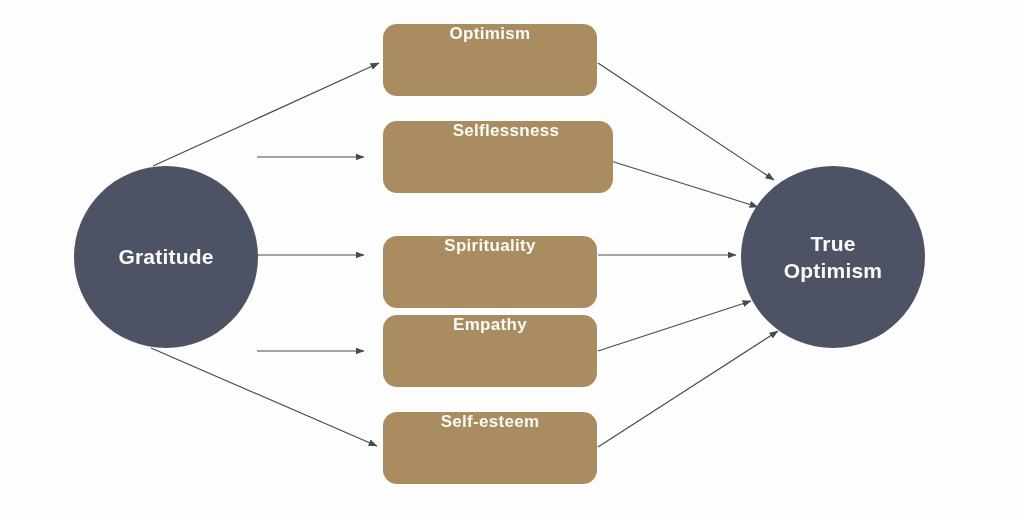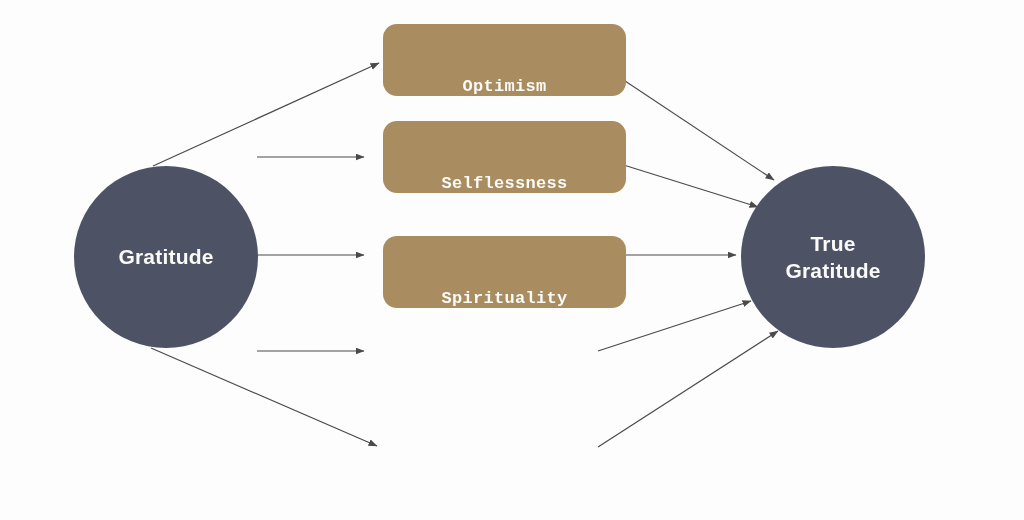--- a/index.html
+++ b/index.html
@@ -45,38 +45,37 @@
     color:var(--label);
     font-weight:bold;
     font-size:21px;
     line-height:1.3;
     letter-spacing:.2px;
     max-width:130px;
   }
   .node-box{
     position:absolute;
     left:383px;
-    width:243px; height:72px;
+    width:214px; height:72px;
     border-radius:14px;
     background:var(--box);
     display:flex;
-    align-items:flex-end;
+    align-items:flex-start;
     justify-content:center;
-    font-family:Liberation Mono, monospace;
   }
   .node-box .lbl{
     color:var(--label);
     font-weight:bold;
     font-size:17px;
     letter-spacing:.3px;
   }
   .circle-gratitude{ left:74px; top:166px; }
   .circle-happiness{ left:741px; top:166px; }
   .box-0{ top:24px; }
-  .box-1{ top:121px; }
+  .box-1{ top:121px;padding-left:16px; }
   .box-2{ top:236px; }
   .box-3{ top:315px; }
   .box-4{ top:412px; }
 </style>
 </head>
 <body>
 
 <div class="canvas">
 
   <svg class="edges" viewBox="0 0 1024 520" aria-hidden="true">
@@ -105,18 +104,24 @@
 
   <div class="node-box box-0">
     <span class="lbl">Optimism</span>
   </div>
   <div class="node-box box-1">
     <span class="lbl">Selflessness</span>
   </div>
   <div class="node-box box-2">
     <span class="lbl">Spirituality</span>
   </div>
+  <div class="node-box box-3">
+    <span class="lbl">Empathy</span>
+  </div>
+  <div class="node-box box-4">
+    <span class="lbl">Self-esteem</span>
+  </div>
 
   <div class="node-circle circle-happiness">
-    <span class="lbl">True Gratitude</span>
+    <span class="lbl">True Optimism</span>
   </div>
 
 </div>
 
 </body></html>

